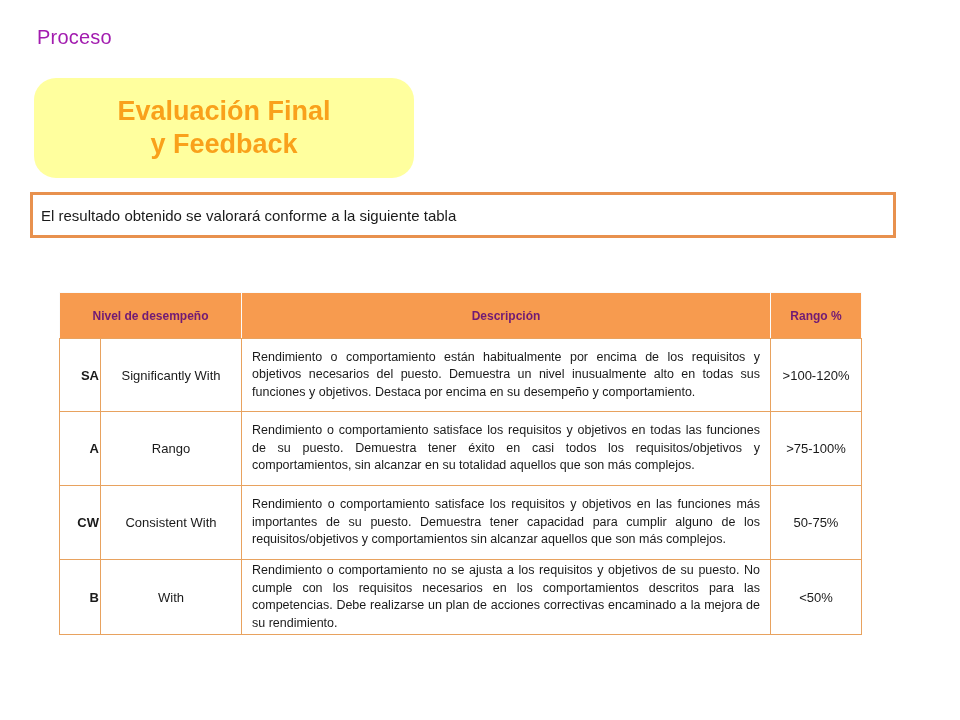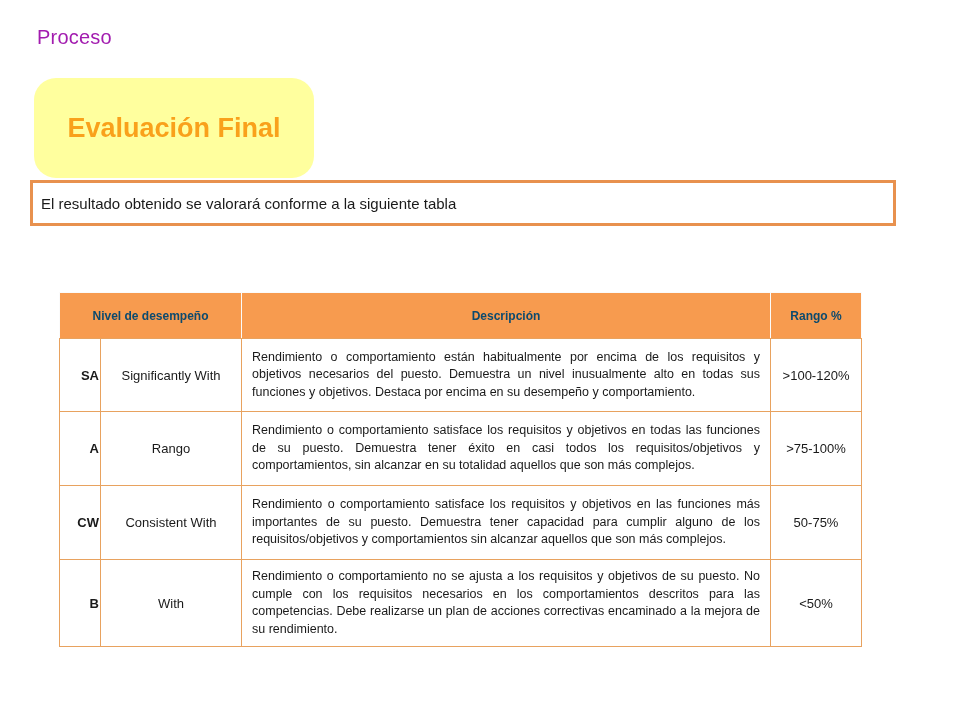--- a/index.html
+++ b/index.html
@@ -17,40 +17,40 @@
     top: 26px;
     font-size: 20px;
     font-weight: 400;
     color: #a21caf;
     letter-spacing: 0.2px;
   }
   .banner {
     position: absolute;
     left: 34px;
     top: 78px;
-    width: 280px;
+    width: 380px;
     height: 100px;
     background: #FFFF9E;
     border-radius: 22px;
     display: flex;
     flex-direction: column;
     align-items: center;
     justify-content: center;
     text-align: center;
   }
   .banner .banner-line {
     font-size: 27px;
     font-weight: bold;
     color: #F9A11B;
     line-height: 1.22;
   }
   .callout {
     position: absolute;
     left: 30px;
-    top: 180px;
+    top: 192px;
     width: 852px;
     height: 40px;
     background: #ffffff;
     border: 3px solid #E8914E;
     display: flex;
     align-items: center;
     padding-left: 8px;
   }
   .callout span {
     font-size: 15px;
@@ -63,21 +63,21 @@
     width: 802px;
     border-collapse: collapse;
     table-layout: fixed;
   }
   .rating-table col.c-code  { width: 41px; }
   .rating-table col.c-level { width: 141px; }
   .rating-table col.c-desc  { width: 529px; }
   .rating-table col.c-range { width: 91px; }
   .rating-table th {
     background: #F79B4F;
-    color: #0c4a6e;
+    color: #701a75;
     font-size: 12px;
     font-weight: bold;
     height: 43px;
     text-align: center;
     border: 1px solid #FBFBFB;
     border-bottom: 1px solid #E8A25F;
   }
   .rating-table td {
     background: #ffffff;
     border: 1px solid #E8A25F;
@@ -94,36 +94,37 @@
     font-size: 13px;
   }
   .rating-table td.level {
     text-align: center;
     font-size: 13px;
   }
   .rating-table td.desc {
     text-align: justify;
     font-size: 12.5px;
     line-height: 1.4;
-    padding: 8px 10px;
+    padding: 2px 10px;
   }
   .rating-table td.range {
     text-align: center;
     font-size: 13px;
   }
 </style>
 </head>
 <body>
 
 <div class="slide">
 
   <div class="page-title">Proceso</div>
 
   <div class="banner">
     <div class="banner-line">Evaluación Final</div>
+    <div class="banner-line">y Feedback</div>
   </div>
 
   <div class="callout">
     <span>El resultado obtenido se valorará conforme a la siguiente tabla</span>
   </div>
 
   <table class="rating-table">
     <colgroup>
       <col class="c-code">
         <col class="c-level">

